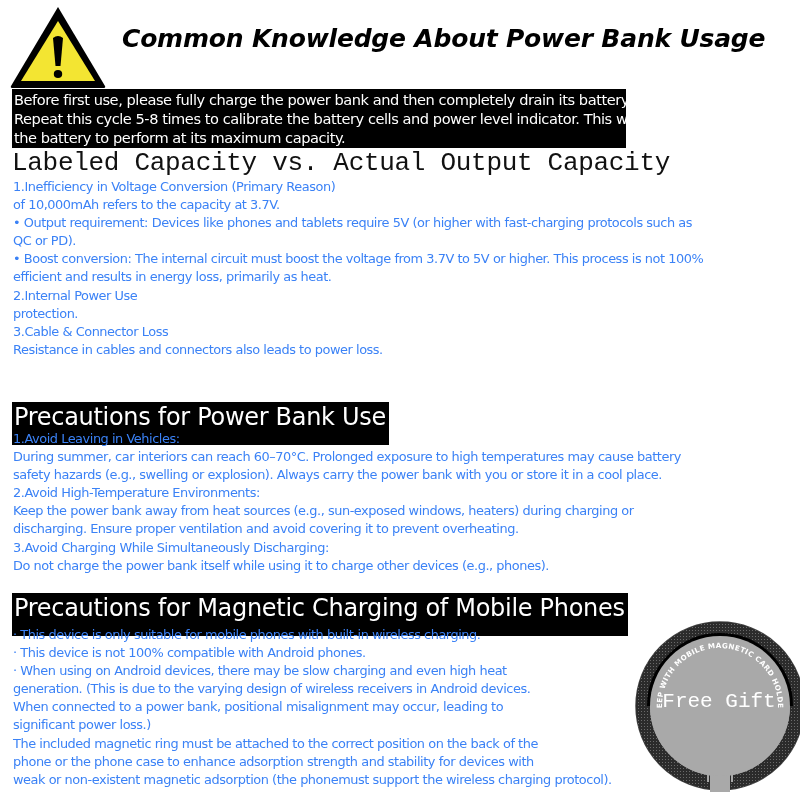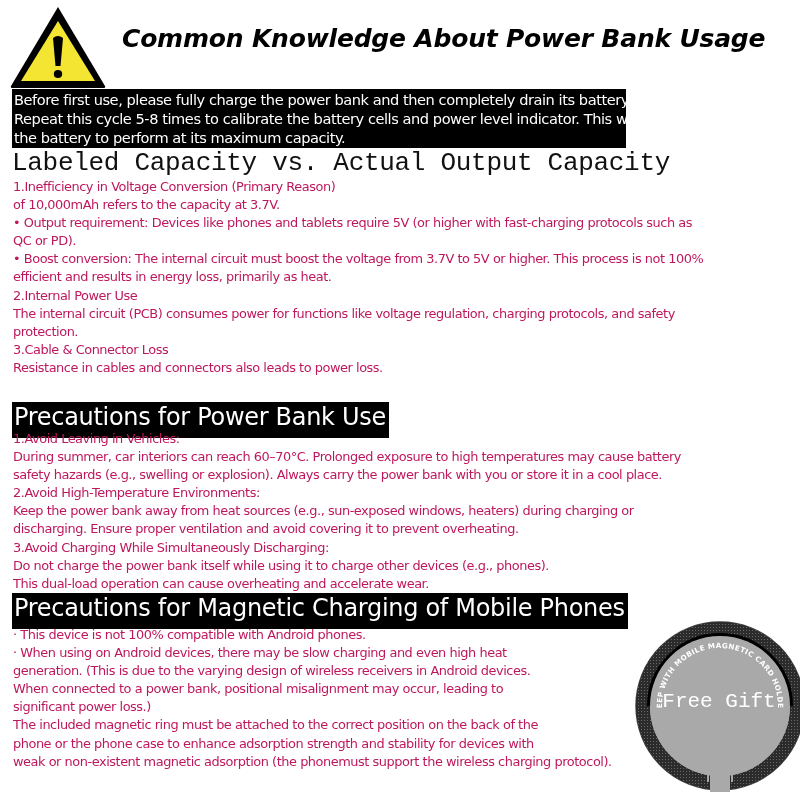--- a/index.html
+++ b/index.html
@@ -22,26 +22,26 @@
   .intro-banner span { display: block; white-space: nowrap; }
 
   .sec-heading-plain {
     position: absolute; left: 12px; top: 146px;
     font-family: Liberation Mono, monospace; font-size: 26px; color: #111;
     letter-spacing: -0.3px; white-space: nowrap; line-height: 34px;
   }
   .sec-heading-dark {
     position: absolute; left: 12px; background: #000; color: #fff;
     font-family: "DejaVu Sans", sans-serif; font-size: 24px;
-    letter-spacing: -0.3px; white-space: nowrap; line-height: 31px; padding: 0 3px 5px 2px;
+    letter-spacing: -0.3px; white-space: nowrap; line-height: 31px; padding: 0 3px 12px 2px;
   }
   .body-block {
     position: absolute; left: 13px; width: 780px;
     font-family: "DejaVu Sans", sans-serif; font-size: 12.9px; line-height: 18.1px;
-    color: #be185d; letter-spacing: -0.45px;
+    color: #3b82f6; letter-spacing: -0.45px;
   }
   .body-block span { display: block; white-space: nowrap; }
 
   .gift { position: absolute; left: 634px; top: 620px; width: 172px; height: 172px; }
   .gift-label {
     position: absolute; left: 662px; top: 690px; width: 114px; text-align: center;
     font-family: Liberation Mono, monospace; font-size: 21px; color: #ffffff; white-space: nowrap;
   }
 </style>
 </head>
@@ -65,41 +65,40 @@
 
 <div class="sec-heading-plain">Labeled Capacity vs. Actual Output Capacity</div>
 <div class="body-block" style="top:178px;">
   <span>1.Inefficiency in Voltage Conversion (Primary Reason)</span>
   <span>of 10,000mAh refers to the capacity at 3.7V.</span>
   <span>• Output requirement: Devices like phones and tablets require 5V (or higher with fast-charging protocols such as</span>
   <span>QC or PD).</span>
   <span>• Boost conversion: The internal circuit must boost the voltage from 3.7V to 5V or higher. This process is not 100%</span>
   <span>efficient and results in energy loss, primarily as heat.</span>
   <span>2.Internal Power Use</span>
-  <span>The internal circuit (PCB) consumes power for functions like voltage regulation, charging protocols, and safety</span>
   <span>protection.</span>
   <span>3.Cable &amp; Connector Loss</span>
   <span>Resistance in cables and connectors also leads to power loss.</span>
 </div>
 
 <div class="sec-heading-dark" style="top:402px;">Precautions for Power Bank Use</div>
 <div class="body-block" style="top:430px;">
   <span>1.Avoid Leaving in Vehicles:</span>
   <span>During summer, car interiors can reach 60–70°C. Prolonged exposure to high temperatures may cause battery</span>
   <span>safety hazards (e.g., swelling or explosion). Always carry the power bank with you or store it in a cool place.</span>
   <span>2.Avoid High-Temperature Environments:</span>
   <span>Keep the power bank away from heat sources (e.g., sun-exposed windows, heaters) during charging or</span>
   <span>discharging. Ensure proper ventilation and avoid covering it to prevent overheating.</span>
   <span>3.Avoid Charging While Simultaneously Discharging:</span>
   <span>Do not charge the power bank itself while using it to charge other devices (e.g., phones).</span>
-  <span>This dual-load operation can cause overheating and accelerate wear.</span>
 </div>
 
 <div class="sec-heading-dark" style="top:593px;">Precautions for Magnetic Charging of Mobile Phones</div>
 <div class="body-block" style="top:626px;">
+  <span>· This device is only suitable for mobile phones with built-in wireless charging.</span>
   <span>· This device is not 100% compatible with Android phones.</span>
   <span>· When using on Android devices, there may be slow charging and even high heat</span>
   <span>generation. (This is due to the varying design of wireless receivers in Android devices.</span>
   <span>When connected to a power bank, positional misalignment may occur, leading to</span>
   <span>significant power loss.)</span>
   <span>The included magnetic ring must be attached to the correct position on the back of the</span>
   <span>phone or the phone case to enhance adsorption strength and stability for devices with</span>
   <span>weak or non-existent magnetic adsorption (the phonemust support the wireless charging protocol).</span>
 </div>
 

